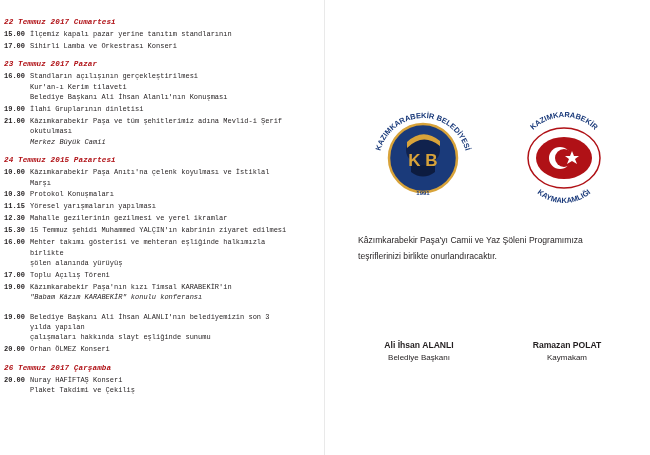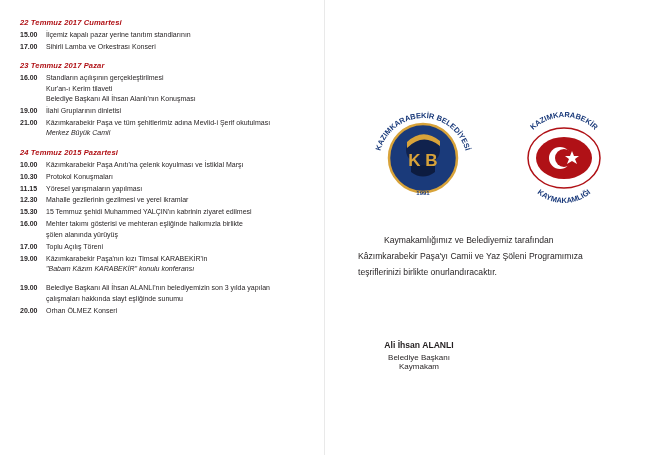--- a/index.html
+++ b/index.html
@@ -27,23 +27,24 @@
     left: 324px;
     top: 0;
     width: 1px;
     height: 455px;
     background: #e9e9e9;
   }
 
   
   .left-page {
     position: absolute;
-    left: 20px;
+    left: 4px;
     top: 18px;
     width: 290px;
+    font-family: Liberation Mono, monospace;
   }
   .day-block {
     margin-bottom: 9px;
   }
   .day-title {
     font-size: 7.6px;
     font-weight: bold;
     font-style: italic;
     color: #b01116;
     margin-bottom: 3px;
@@ -110,21 +111,20 @@
   }
   .invite-text .indent { padding-left: 26px; }
 
   .signatures {
     position: absolute;
     left: 24px;
     top: 340px;
     width: 278px;
     display: flex;
     justify-content: space-between;
-    flex-direction: column;
   }
   .sig {
     text-align: center;
     width: 130px;
   }
   .sig-name {
     font-size: 8.6px;
     font-weight: bold;
     color: #231f20;
     margin-bottom: 3px;
@@ -228,20 +228,30 @@
           <span>Belediye Başkanı Ali İhsan ALANLI'nın belediyemizin son 3 yılda yapılan</span>
           <span class="sub">çalışmaları hakkında slayt eşliğinde sunumu</span>
         </div>
       </div>
       <div class="event-row">
         <div class="event-time">20.00</div>
         <div class="event-desc">Orhan ÖLMEZ Konseri</div>
       </div>
     </div>
 
+    <div class="day-block">
+      <div class="day-title">26 Temmuz 2017 Çarşamba</div>
+      <div class="event-row">
+        <div class="event-time">20.00</div>
+        <div class="event-desc">
+          <span>Nuray HAFİFTAŞ Konseri</span>
+          <span class="sub">Plaket Takdimi ve Çekiliş</span>
+        </div>
+      </div>
+    </div>
 
   </div>
 
   <div class="right-page">
 
     <div class="logos">
 
       <div class="logo-wrap">
         <svg width="112" height="112" viewBox="0 0 112 112">
           <defs>
@@ -277,29 +287,29 @@
           </text>
           <text font-family="'Liberation Sans',sans-serif" font-size="7.5" font-weight="bold" fill="#1a3a7a">
             <textPath href="#arcBot2" startOffset="50%" text-anchor="middle">KAYMAKAMLIĞI</textPath>
           </text>
         </svg>
       </div>
 
     </div>
 
     <div class="invite-text">
-      <div class="indent">Kaymakamlığımız  ve  Belediyemiz  tarafından</div>
       <div>Kâzımkarabekir Paşa'yı Camii ve Yaz Şöleni Programımıza</div>
       <div>teşriflerinizi birlikte onurlandıracaktır.</div>
     </div>
 
     <div class="signatures">
       <div class="sig">
         <div class="sig-name">Ali İhsan ALANLI</div>
         <div class="sig-title">Belediye Başkanı</div>
       </div>
       <div class="sig">
+        <div class="sig-name">Ramazan POLAT</div>
         <div class="sig-title">Kaymakam</div>
       </div>
     </div>
 
   </div>
 </div>
 
 </body></html>

